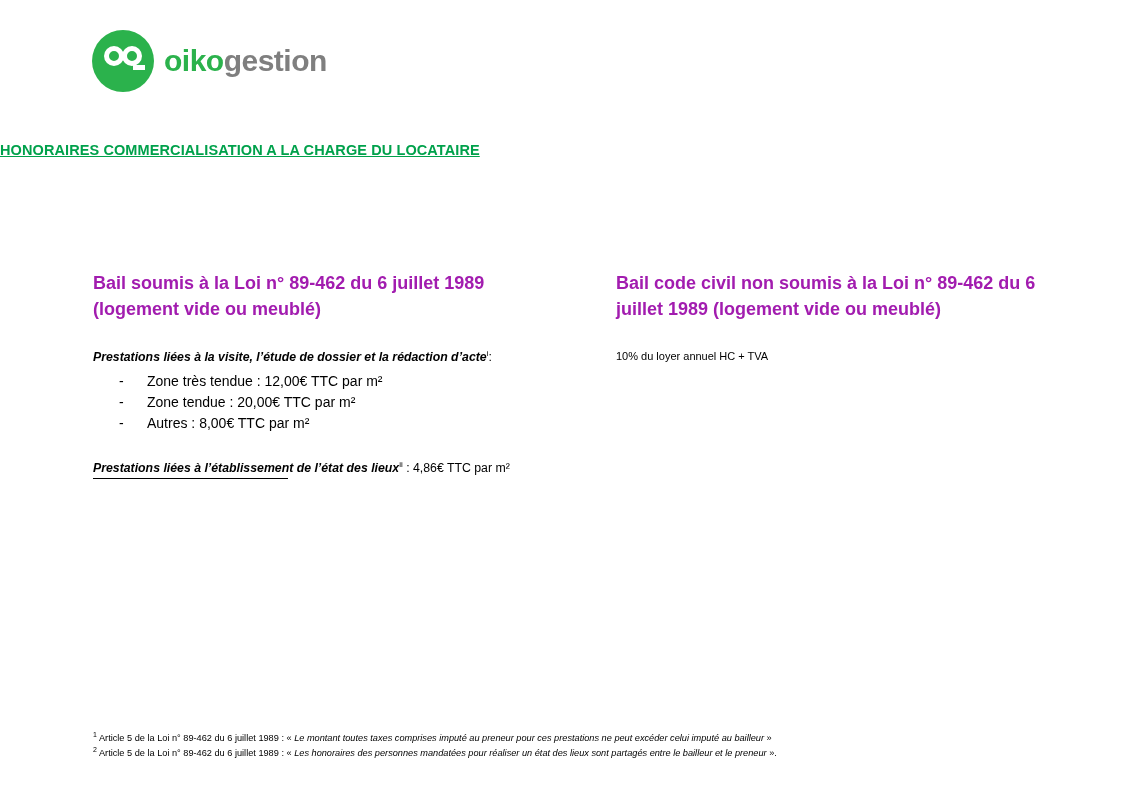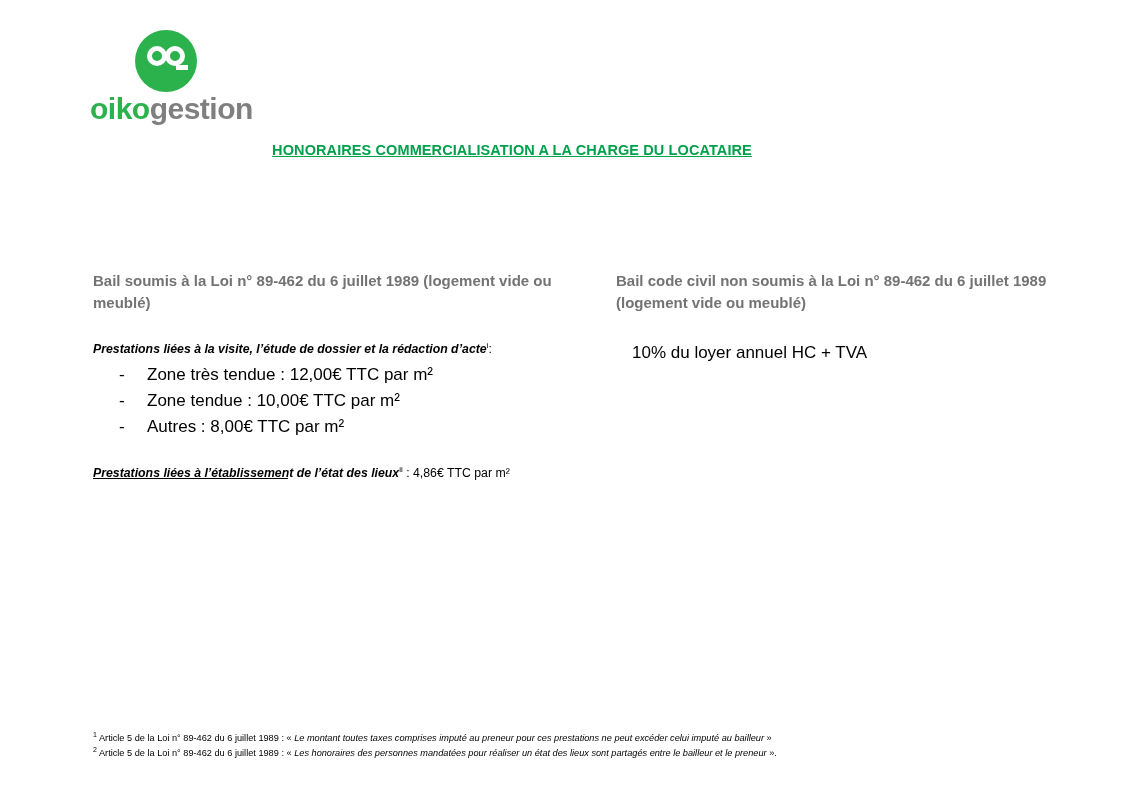--- a/index.html
+++ b/index.html
@@ -19,25 +19,24 @@
   .page {
     position: relative;
     width: 1130px;
     height: 800px;
     box-sizing: border-box;
   }
 
   
   .logo-block {
     position: absolute;
-    left: 80px;
+    left: 92px;
     top: 30px;
     display: flex;
     align-items: center;
-    flex-direction: column;
   }
   .logo-mark {
     width: 62px;
     height: 62px;
     border-radius: 50%;
     background: #2bb24c;
     position: relative;
     flex: 0 0 auto;
   }
   .logo-mark .inner-o {
@@ -78,21 +77,21 @@
   }
   .logo-text .oiko { color: #2bb24c; }
   .logo-text .gestion { color: #7f7f7f; }
 
   
   .doc-title {
     position: absolute;
     left: 0;
     top: 142px;
     width: 1024px;
-    text-align: center;
+    text-align: left;
     font-size: 14.5px;
     font-weight: bold;
     color: #00a14b;
     text-decoration: underline;
     letter-spacing: 0.1px;
   }
 
   
   .col-left {
     position: absolute;
@@ -101,23 +100,23 @@
     width: 470px;
   }
   .col-right {
     position: absolute;
     left: 616px;
     top: 270px;
     width: 460px;
   }
 
   .col-heading {
-    font-size: 15px;
-    font-weight: bold;
-    color: #737373;
+    font-size: 18px;
+    font-weight: bold;
+    color: #a21caf;
     line-height: 1.45;
     margin: 0 0 26px 0;
   }
 
   .section-lead {
     font-size: 12.3px;
     font-style: italic;
     font-weight: bold;
     line-height: 1.5;
     margin: 0 0 4px 0;
@@ -134,36 +133,36 @@
     font-style: normal;
     font-weight: normal;
   }
 
   ul.dashlist {
     list-style: none;
     margin: 3px 0 0 0;
     padding: 0;
   }
   ul.dashlist li {
-    font-size: 17px;
+    font-size: 14px;
     line-height: 1.52;
     position: relative;
     padding-left: 54px;
   }
   ul.dashlist li::before {
     content: "-";
     position: absolute;
     left: 26px;
     top: 0;
   }
 
   .plain-line {
-    font-size: 17px;
+    font-size: 11px;
     line-height: 1.5;
-    margin: 16px;
+    margin: 0;
   }
 
   .gap-24 { height: 24px; }
 
   .hr-short {
     position: absolute;
     left: 93px;
     top: 478px;
     width: 195px;
     border-top: 1px solid #000000;
@@ -209,21 +208,21 @@
 
   <div class="col-left">
     <p class="col-heading">Bail soumis à la Loi n° 89-462 du 6 juillet 1989 (logement vide ou meublé)</p>
 
     <p class="section-lead">
       <span class="underlined">Prestations liées à la visite, l’étude de dossier et la rédaction d’acte</span><sup>i</sup><span class="tail">:</span>
     </p>
 
     <ul class="dashlist">
       <li>Zone très tendue : 12,00€ TTC par m²</li>
-      <li>Zone tendue : 10,00€ TTC par m²</li>
+      <li>Zone tendue : 20,00€ TTC par m²</li>
       <li>Autres : 8,00€ TTC par m²</li>
     </ul>
 
     <div class="gap-24"></div>
 
     <p class="section-lead">
       <span class="underlined">Prestations liées à l’établissement de l’état des lieux</span><sup>ii</sup><span class="tail"> : 4,86€ TTC par m²</span>
     </p>
   </div>
 

